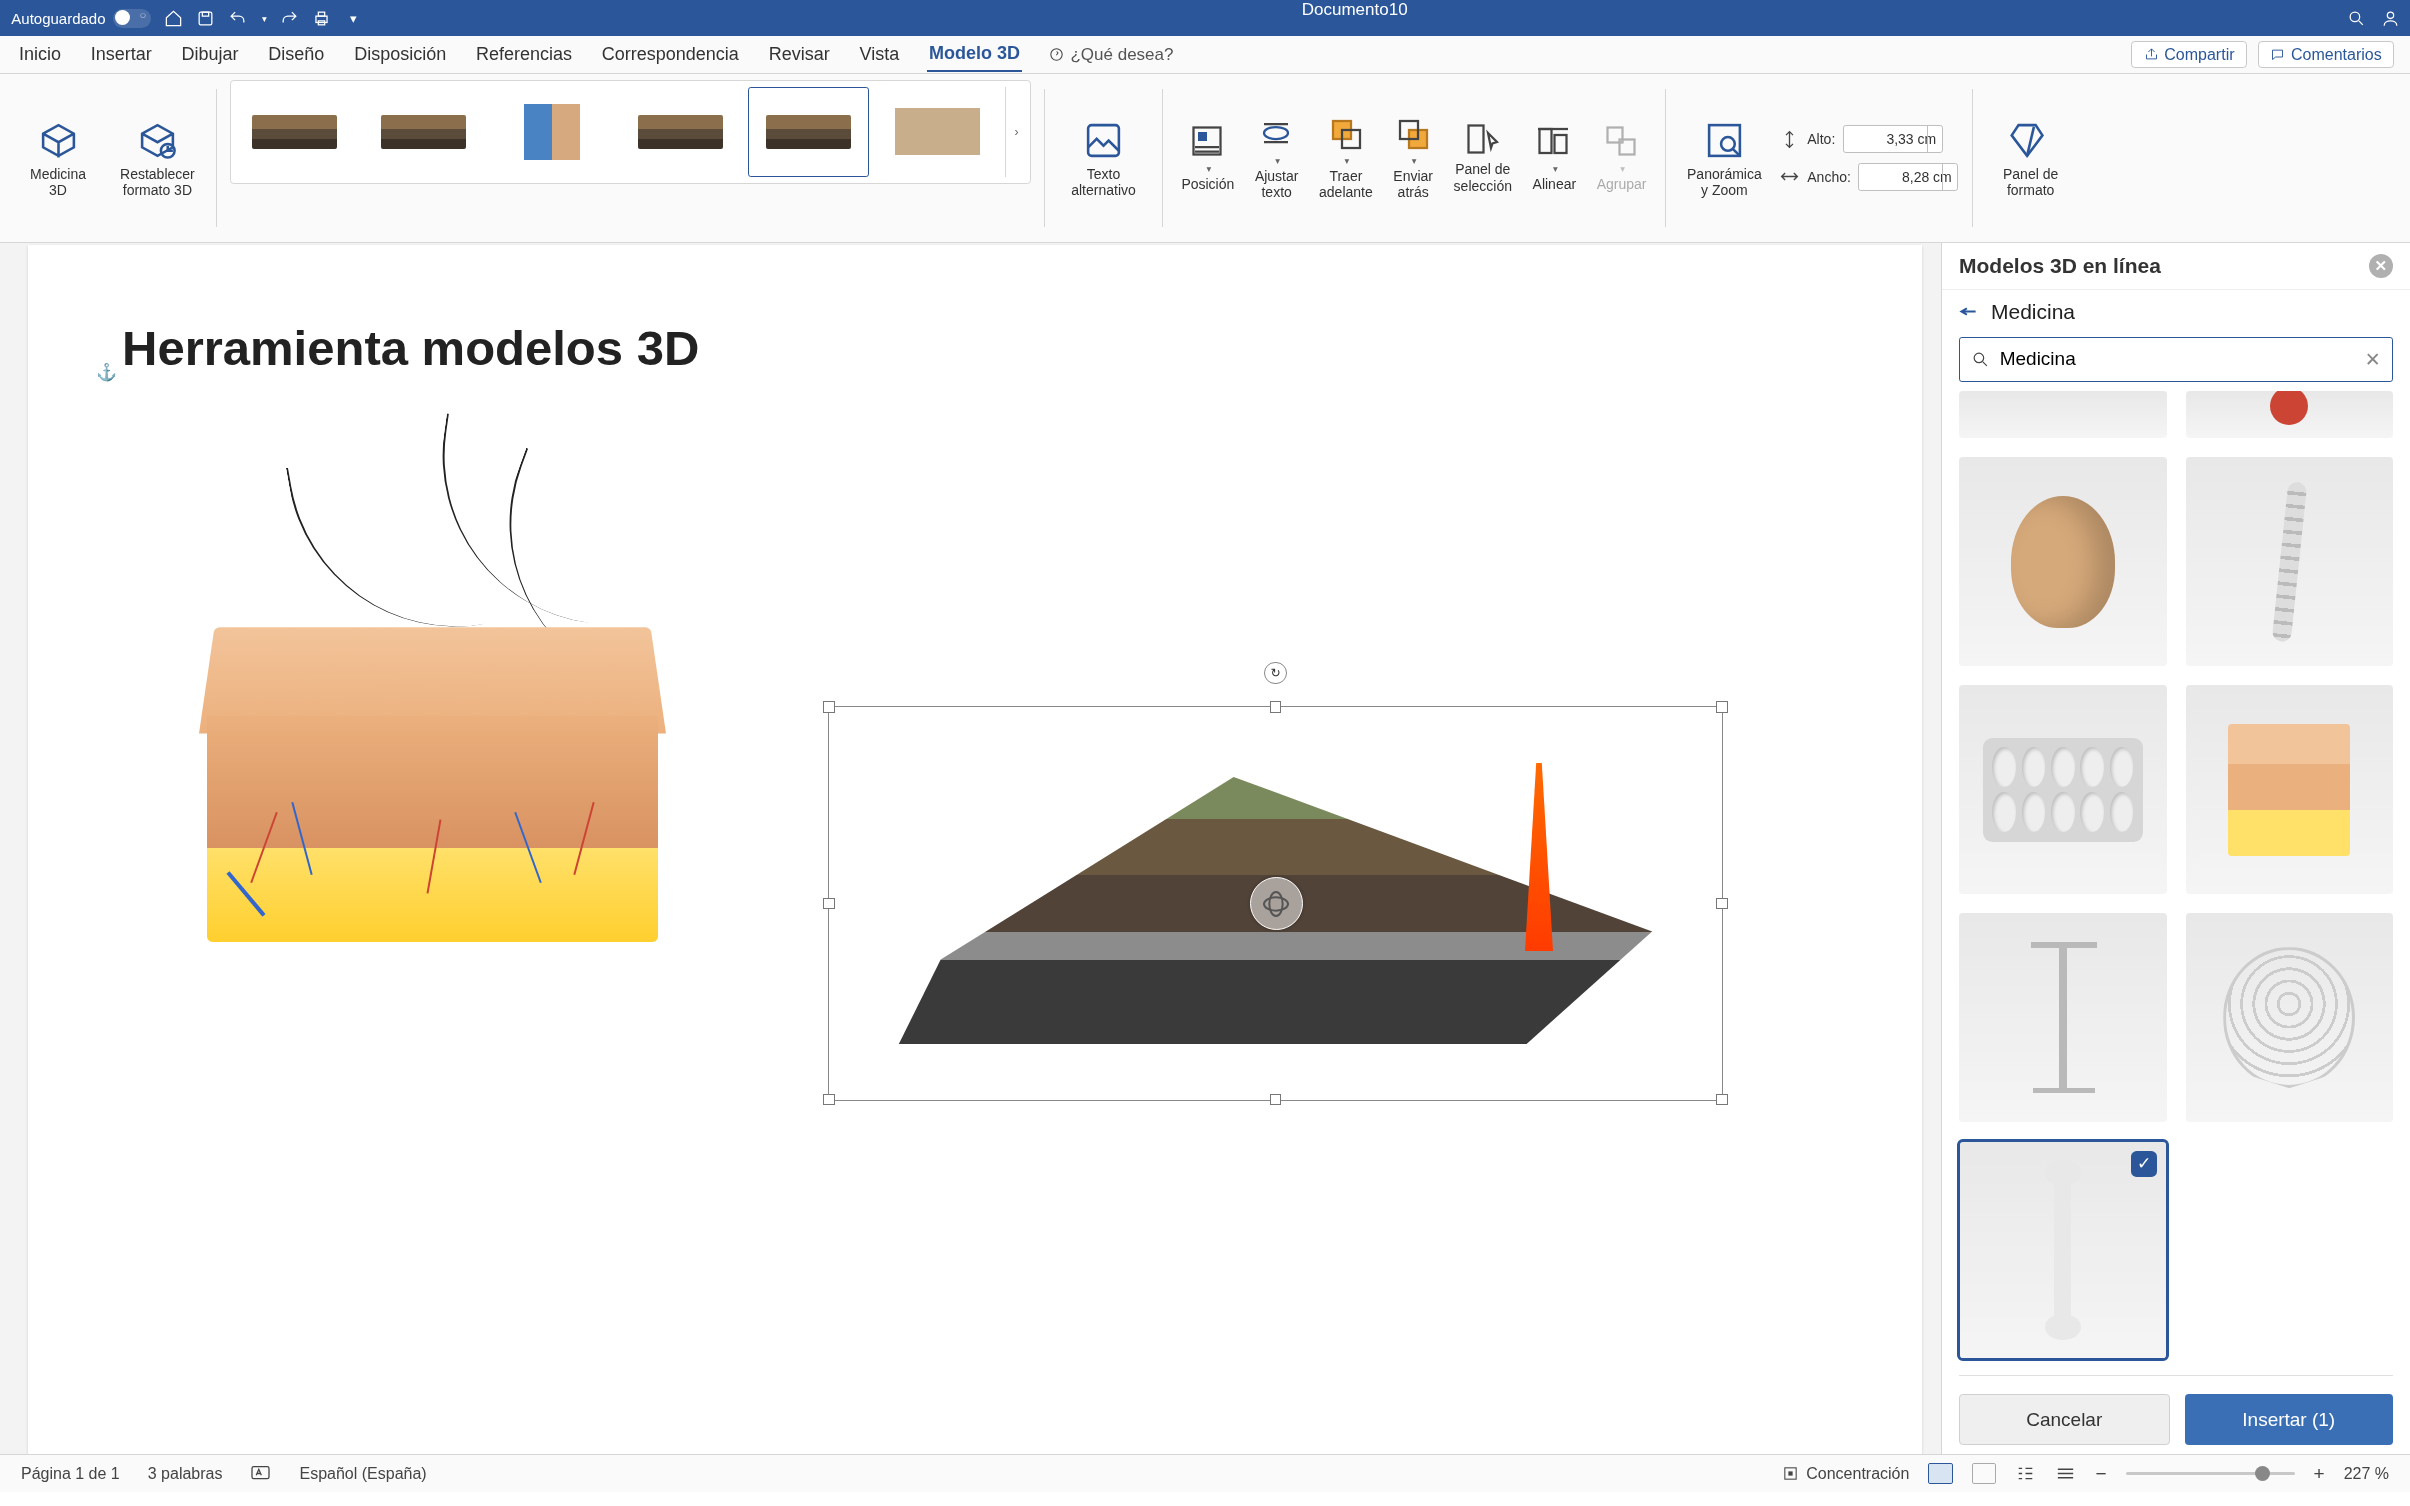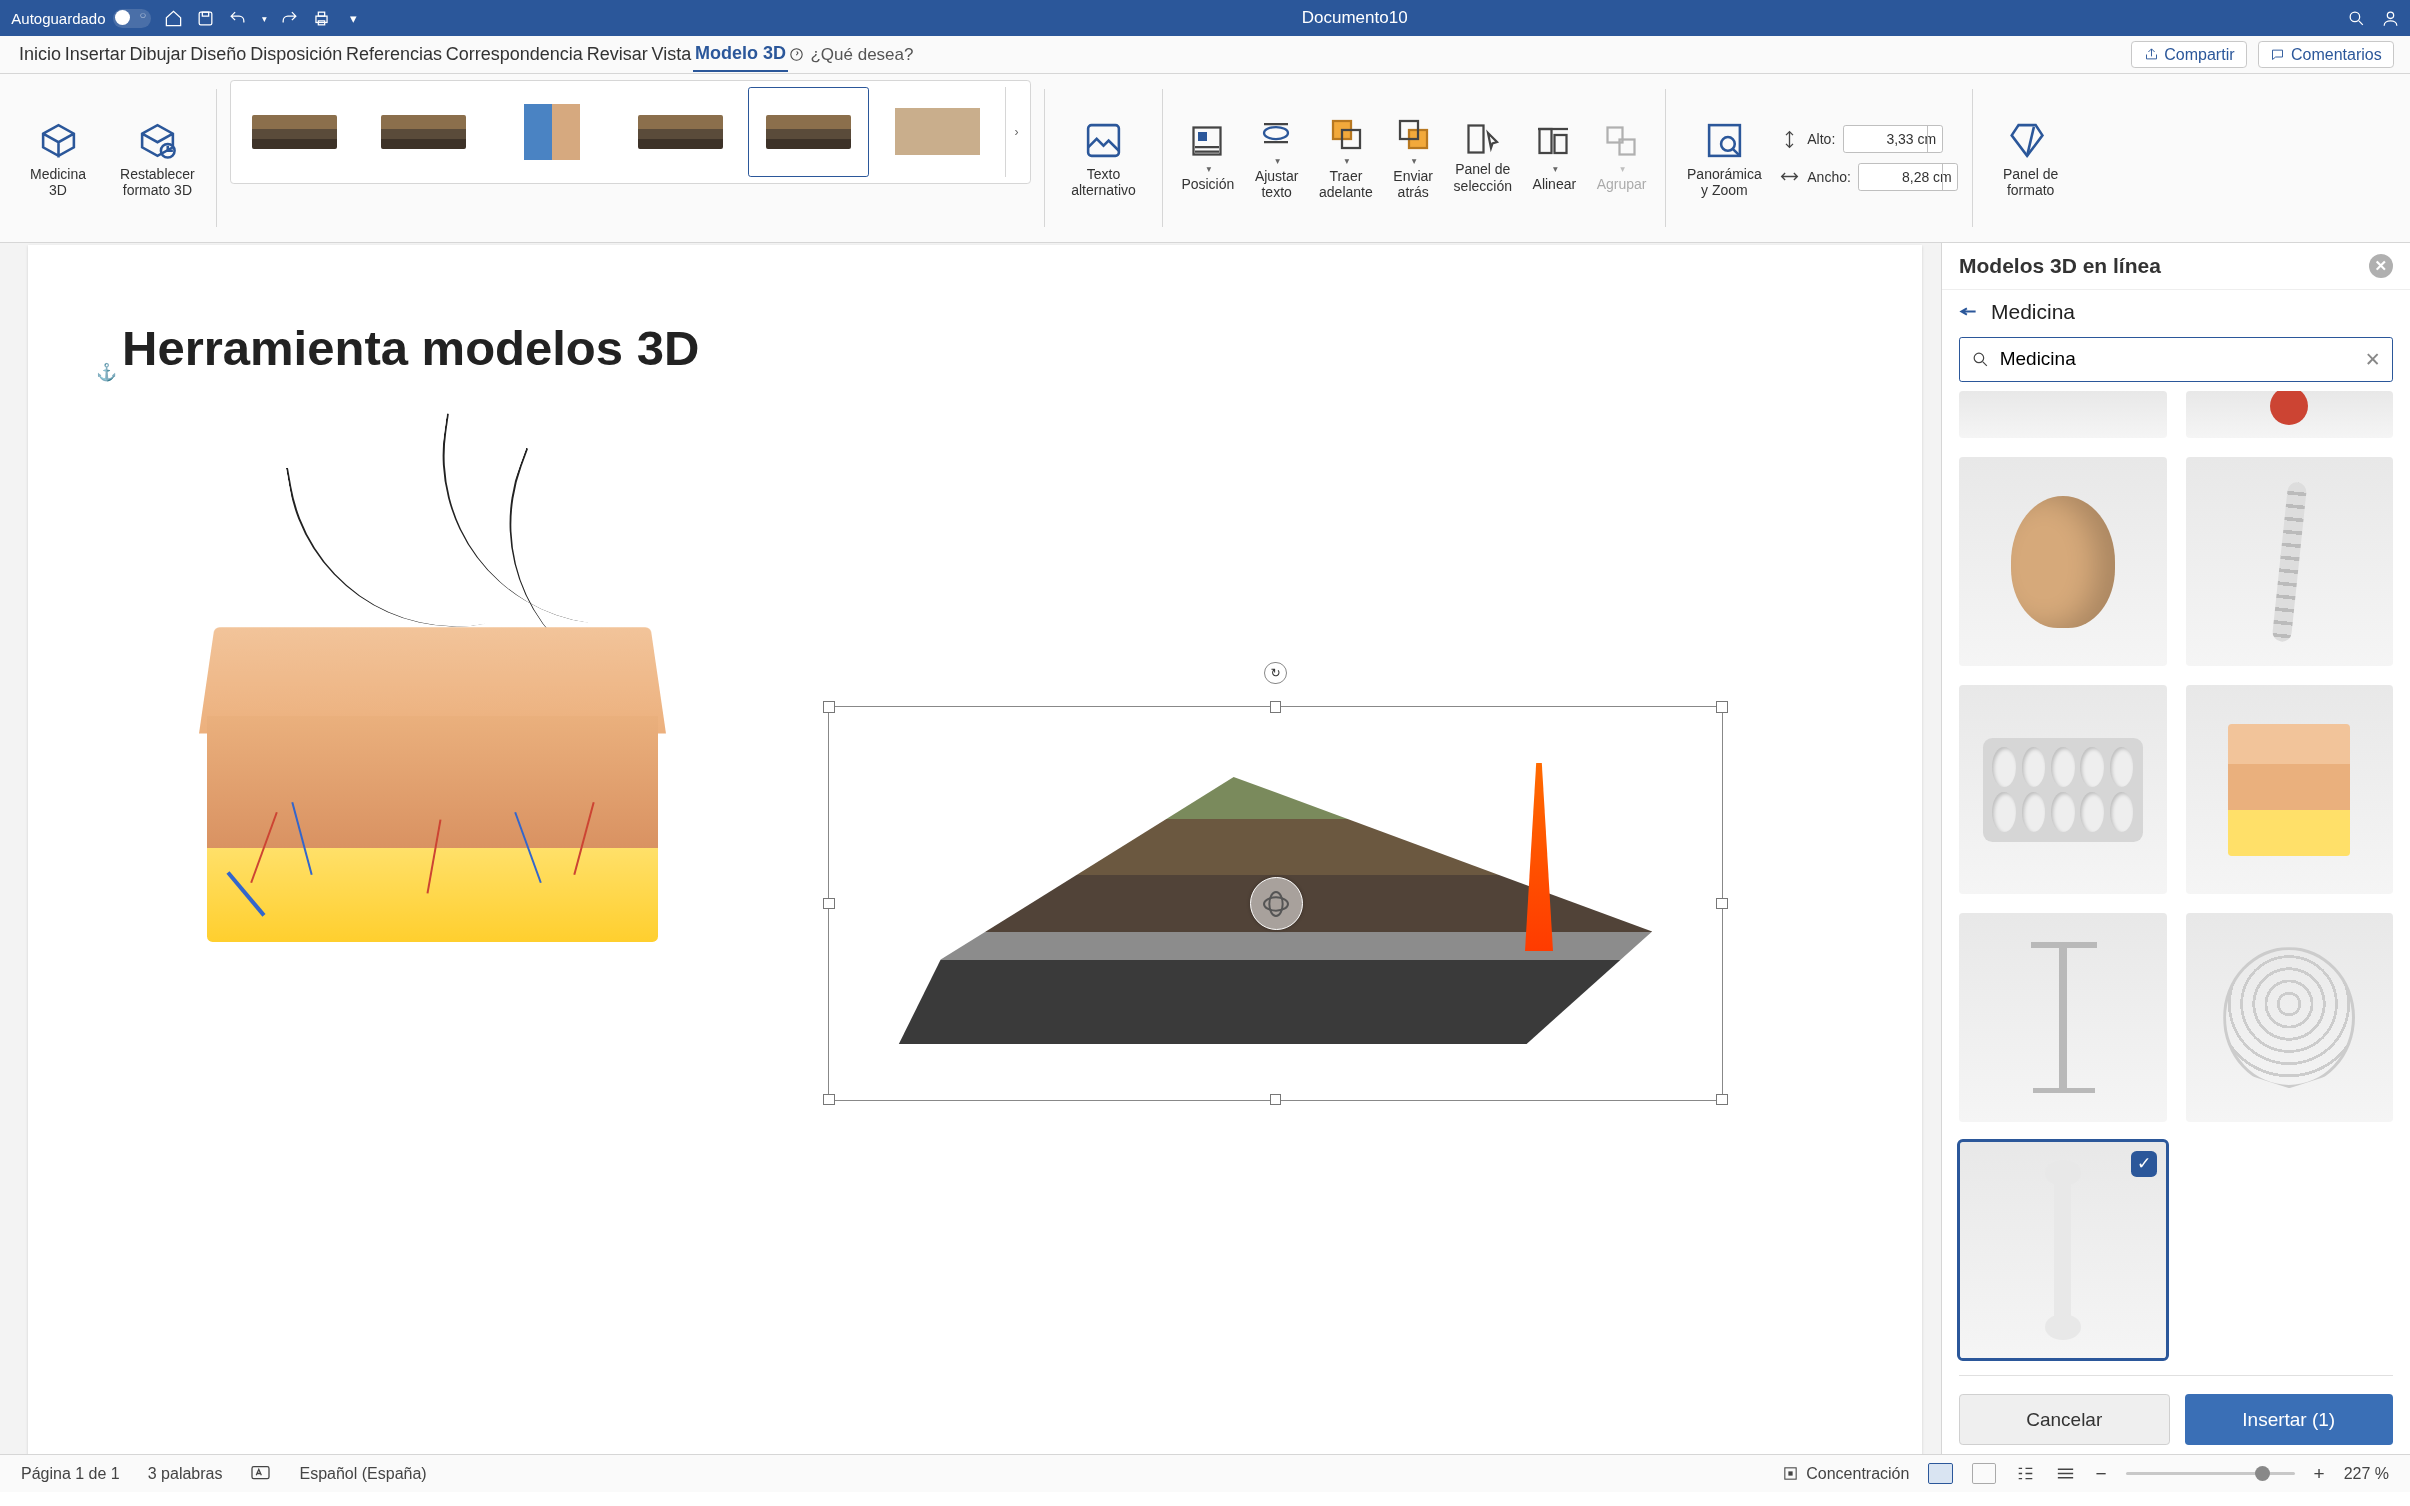--- a/index.html
+++ b/index.html
@@ -1,29 +1,29 @@
 <!DOCTYPE html>
 <html style="font-size:15px"><head>
 <meta charset="utf-8">
 <style>
 * { box-sizing: border-box; margin: 0; padding: 0; }
 body { font-family: -apple-system, "Segoe UI", Arial, sans-serif; font-size: 12.2px; color: #333; background: #fff; width: 2411px; height: 1507px; overflow: hidden; }
 
-.titlebar { height: 36px; background: #2b579a; display: flex; align-items: center; color: #fff; padding: 0 11.3px; }
+.titlebar { height: 36px; background: #2b579a; display: flex; color: #fff; padding: 0 11.3px; }
 .titlebar .left-tools { display: flex; align-items: center; gap: 13px; }
 .titlebar .title { flex: 1; text-align: center; font-size: 17px; font-weight: 400; }
 .titlebar .right-tools { display: flex; align-items: center; gap: 15px; }
 .autosave-toggle { display: flex; align-items: center; gap: 7.5px; font-size: 15px; }
 .switch { width: 38px; height: 19px; border-radius: 9.4px; background: #4a6fa8; position: relative; }
 .switch::before { content: ""; position: absolute; left: 1.9px; top: 1.9px; width: 15px; height: 15px; background: #fff; border-radius: 50%; }
 .switch::after { content: "○"; position: absolute; right: 4.7px; top: 0.9px; font-size: 11.3px; color: #fff; opacity: .6; }
 .t-icon { width: 19px; height: 19px; display: inline-flex; align-items: center; justify-content: center; }
 .t-icon svg { width: 19px; height: 19px; fill: none; stroke: #fff; stroke-width: 1.6; }
 
-.tabs { height: 38px; background: #fafafa; border-bottom: 0.9px solid #d6d6d6; display: flex; align-items: center; padding: 0 17px; }
+.tabs { height: 38px; background: #fafafa; border-bottom: 0.9px solid #d6d6d6; display: flex; align-items: center; padding: 0 17px; gap: 26px; }
 .tab { font-size: 18px; color: #333; padding: 5.6px 1.9px; cursor: pointer; }
 .tab.active { color: #2b579a; font-weight: 600; border-bottom: 2.8px solid #2b579a; }
 .tell-me { display: flex; align-items: center; gap: 5.6px; color: #555; font-size: 17px; }
 .tabs-right { margin-left: auto; display: flex; gap: 11.3px; }
 .pill-btn { border: 0.9px solid #c8c8c8; background: #fff; border-radius: 3.8px; padding: 3.8px 11.3px; font-size: 16px; color: #2b579a; display: flex; gap: 5.6px; align-items: center; }
 
 .ribbon { height: 169px; background: #fafafa; border-bottom: 0.9px solid #d6d6d6; display: flex; align-items: stretch; padding: 5.6px 13px; gap: 9.4px; }
 .rgroup { display: flex; flex-direction: column; align-items: center; justify-content: center; gap: 1.9px; padding: 0 5.6px; font-size: 13px; }
 .rgroup.big { min-width: 90px; }
 .rgroup .ricon { width: 47px; height: 47px; display: flex; align-items: center; justify-content: center; }

